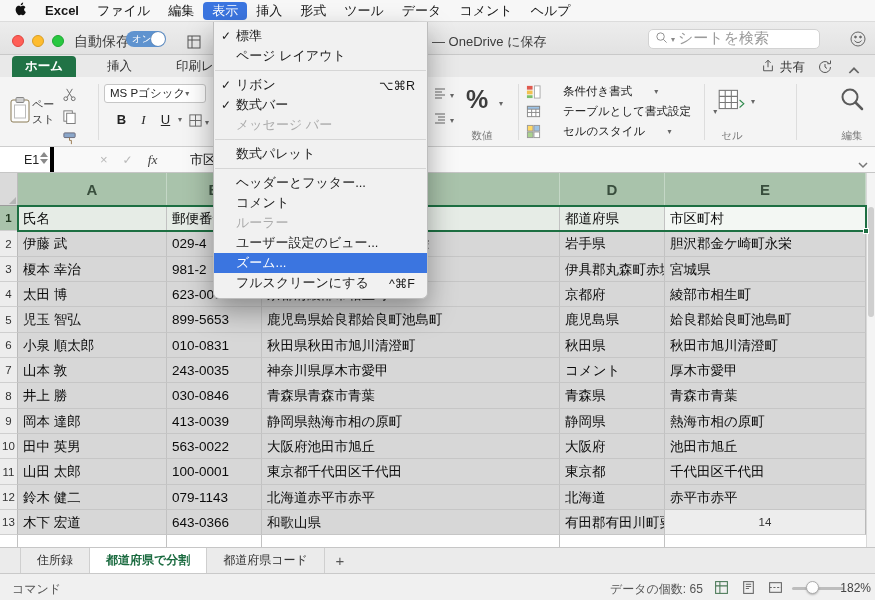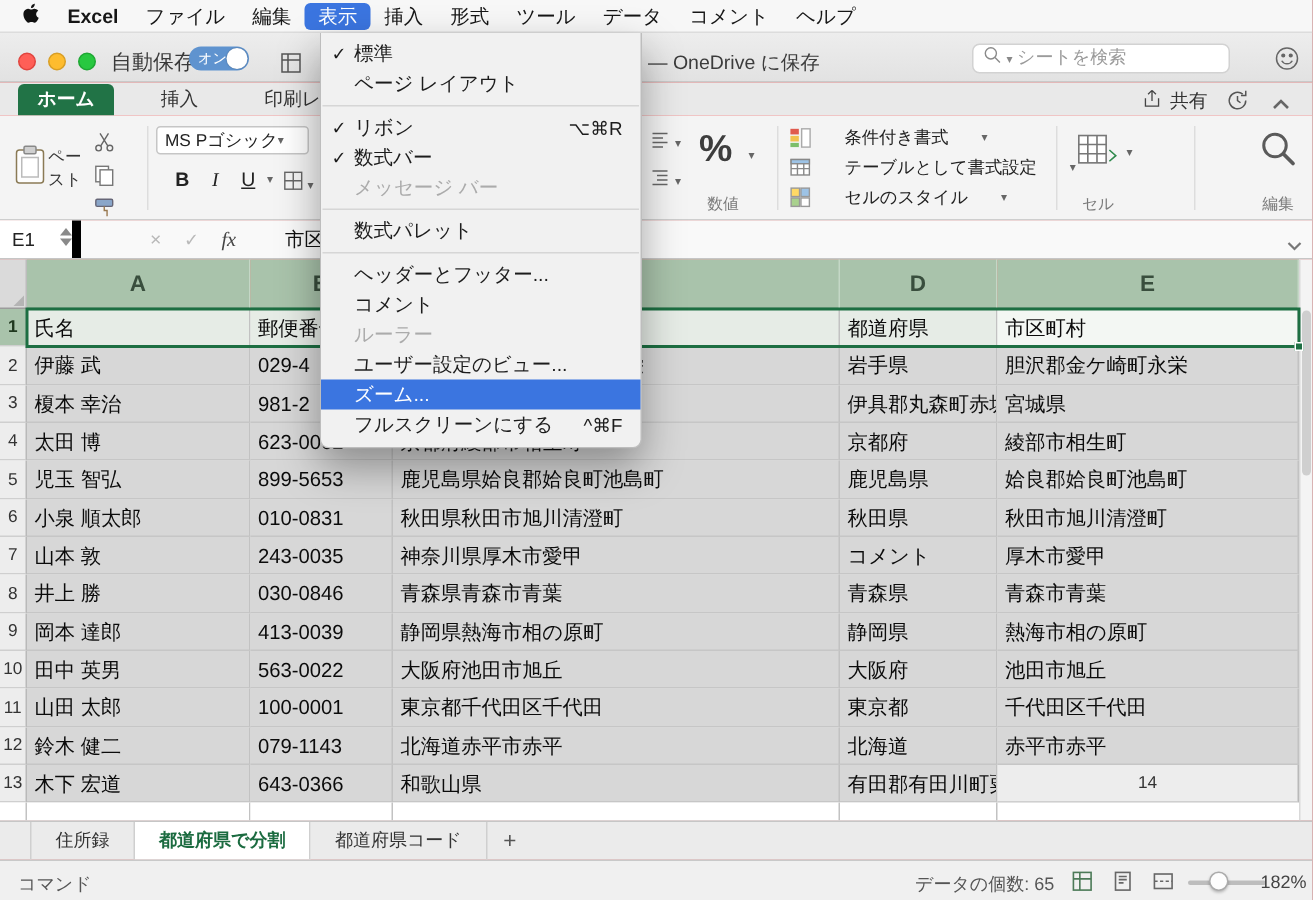--- a/index.html
+++ b/index.html
@@ -21,21 +21,21 @@
   .tl.yellow{left:32px;background:#febc2e;border:1px solid #d89e24}
   .tl.green{left:52px;background:#28c840;border:1px solid #1ea733}
   .autosave-label{position:absolute;left:74px;top:11px;font-size:14px;color:#3a3a3a}
   .autosave-toggle{position:absolute;left:126px;top:9px;width:40px;height:16px;border-radius:8px;background:#5f93cf}
   .autosave-toggle .knob{position:absolute;right:1px;top:1px;width:14px;height:14px;border-radius:50%;background:#fff;box-shadow:0 0 1px rgba(0,0,0,.4)}
   .autosave-toggle .state{position:absolute;left:6px;top:2px;font-size:9.5px;color:#fff}
   .doc-icon{position:absolute;left:186px;top:12px;width:16px;height:16px}
   .title-frag{position:absolute;left:432px;top:11px;font-size:13px;color:#3c3c3c}
   .search-box{position:absolute;left:648px;top:7px;width:172px;height:20px;background:#fff;border:1px solid #d2d2d2;border-radius:5px;display:flex;align-items:center;gap:3px;padding:0 6px}
   .search-caret{font-size:8px;color:#888}
-  .search-input{border:none;outline:none;flex:1;min-width:0;font-size:12px;color:#555;background:transparent;font-family:Liberation Mono, monospace}
+  .search-input{border:none;outline:none;flex:1;min-width:0;font-size:15px;color:#555;background:transparent;font-family:Liberation Mono, monospace}
   .search-input::placeholder{color:#9b9b9b}
   .smiley{position:absolute;right:8px;top:8px;width:18px;height:18px}
 
   
   .tabrow{position:absolute;left:0;top:55px;width:100%;height:22px;background:#e9e9e9}
   #ribbon-tabs{position:absolute;left:12px;bottom:0;display:flex;gap:18px;height:22px;align-items:flex-end}
   .rtab{height:21px;display:flex;align-items:center;padding:0 13px;font-size:12.5px;color:#333;border-radius:4px 4px 0 0}
   .rtab.active{background:#217346;color:#fff;font-weight:bold}
   .share-cluster{position:absolute;right:70px;top:3px;display:flex;align-items:center;gap:5px;font-size:12.5px;color:#333}
   .history-btn{position:absolute;right:42px;top:4px;width:16px;height:16px}
@@ -67,21 +67,21 @@
   .s-caret{font-size:8px;color:#666}
   .cells-btn{position:absolute;left:716px;top:8px;width:30px;height:30px}
   .cells-caret{position:absolute;left:751px;top:20px;font-size:8px;color:#666}
   .edit-btn{position:absolute;left:838px;top:8px;width:28px;height:28px}
   #num-label{left:452px;width:60px}
   #cells-label{left:706px;width:52px}
   #edit-label{left:826px;width:52px}
 
   
   .fbar{position:absolute;left:0;top:147px;width:100%;height:26px;background:#f9f9f9;border-bottom:1px solid #c6c6c6}
-  .namebox{position:absolute;left:0;top:0;width:54px;height:25px;background:#fff;border-right:6px solid #000000;font-size:12.5px;color:#222;display:flex;align-items:center;padding-left:8px}
+  .namebox{position:absolute;left:0;top:0;width:54px;height:25px;background:#fff;border-right:4px solid #000000;font-size:12.5px;color:#222;display:flex;align-items:center;padding-left:24px}
   .stepper{position:absolute;left:40px;top:5px;display:flex;flex-direction:column;gap:2px}
   .stepper i{display:block;width:0;height:0;border-left:4px solid transparent;border-right:4px solid transparent}
   .stepper .up{border-bottom:5px solid #8a8a8a}
   .stepper .down{border-top:5px solid #8a8a8a}
   .fbtns{position:absolute;left:100px;top:0;height:25px;display:flex;align-items:center;gap:15px}
   .fx-cancel{color:#b9b9b9;font-size:13px}
   .fx-ok{color:#b9b9b9;font-size:12px}
   .fx{font-family:"Liberation Serif",serif;font-style:italic;font-size:13.5px;color:#444}
   .fcontent{position:absolute;left:190px;top:0;height:25px;display:flex;align-items:center;font-size:13px;color:#111;white-space:nowrap}
   .fexpand{position:absolute;right:6px;top:8px;width:12px;height:10px}

